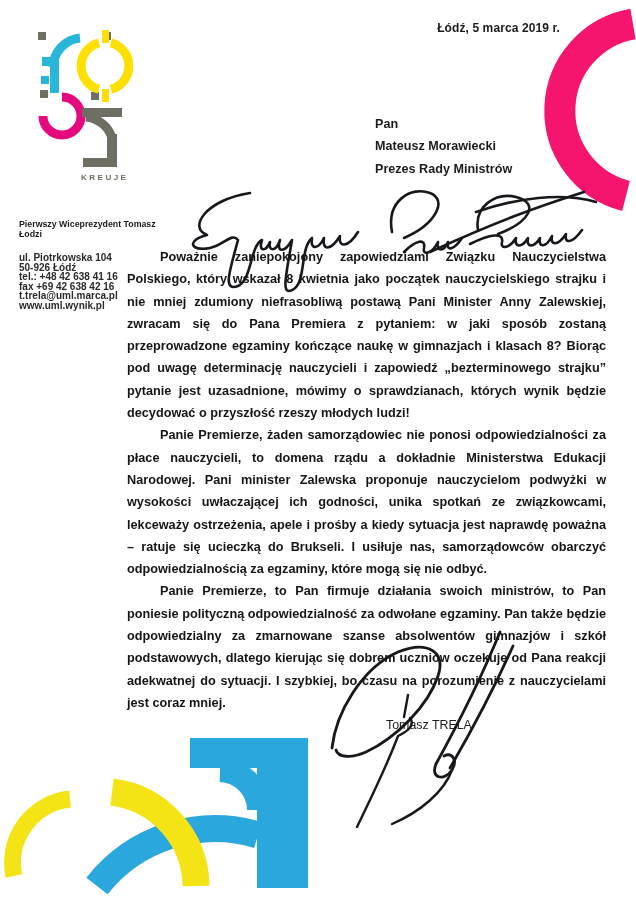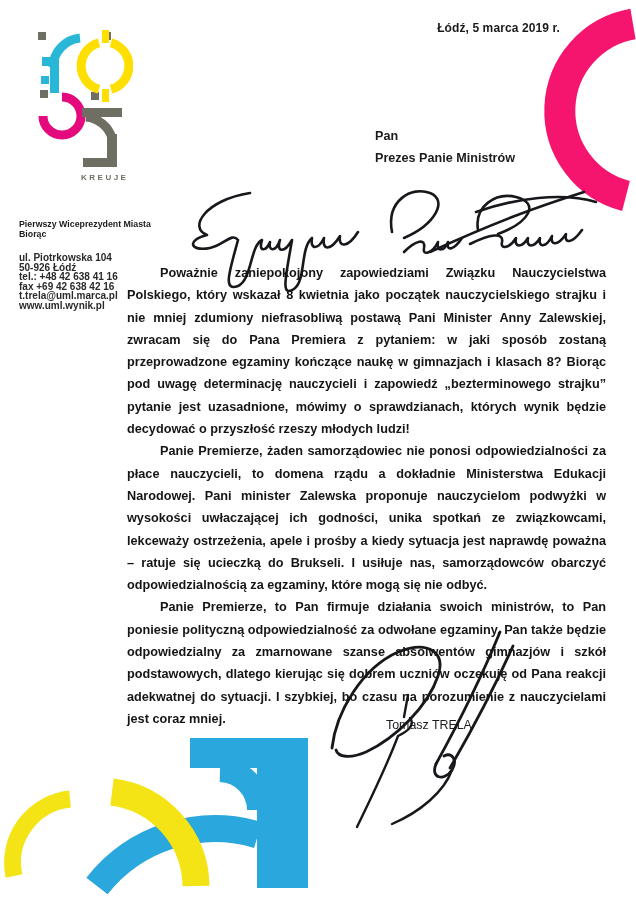--- a/index.html
+++ b/index.html
@@ -5,29 +5,29 @@
   html,body{margin:0;padding:0;background:#e8e8e8;}
   .page{
     position:relative;width:636px;height:900px;background:#ffffff;
     margin:0 auto;overflow:hidden;
     font-family:"Liberation Sans",sans-serif;color:#1b1b1b;
   }
   .abs{position:absolute;}
   
   .date-line{top:21px;right:76px;font-size:12px;font-weight:600;letter-spacing:.1px;}
   
-  .recipient{left:375px;top:125px;font-size:12.6px;font-weight:700;line-height:22.4px;}
+  .recipient{left:375px;top:113px;font-size:12.6px;font-weight:700;line-height:22.4px;}
   
   .sender{left:19px;top:219px;width:152px;}
   .sender-title{font-size:8.8px;font-weight:700;margin:0 0 14px 0;}
   .sender-addr{font-size:10px;font-weight:600;line-height:9.6px;color:#2a2a2a;}
   .sender-addr span{display:block;}
   
   .letter-body{
-    left:127px;top:262px;width:479px;
+    left:127px;top:246px;width:479px;
     font-size:12.7px;font-weight:600;line-height:22.3px;
     text-align:justify;color:#151515;
   }
   .letter-body p{margin:0;text-indent:33px;}
   
   .sig-name{left:386px;top:718px;font-size:12.4px;font-weight:400;}
   
   .svg-layer{position:absolute;pointer-events:none;}
   .ink{fill:none;stroke:#17181c;stroke-linecap:round;stroke-linejoin:round;}
 </style>
@@ -69,33 +69,34 @@
   </svg>
 
   <div class="abs date-line">Łódź, 5 marca 2019 r.</div>
 
   <svg class="svg-layer" style="left:536px;top:0;" width="100" height="230" viewBox="536 0 100 230">
     <path d="M 633 24 A 88 88 0 0 0 626 196" stroke="#F5156F" stroke-width="31" fill="none"></path>
   </svg>
 
   <div class="abs recipient">
     <div>Pan</div>
-    <div>Prezes Panie Ministrów</div>
+    <div>Mateusz Morawiecki</div>
+    <div>Prezes Rady Ministrów</div>
   </div>
 
   <svg class="svg-layer" style="left:180px;top:180px;" width="432" height="125" viewBox="0 0 432 125" role="img" aria-label="Szanowny Panie Premierze">
     <path class="ink" stroke-width="2.6" d="M 70 13 C 25 20 8 48 27 55 C 6 60 10 72 30 68 C 44 65 52 52 58 60 C 50 90 42 112 58 106 C 72 100 70 66 82 60 C 78 72 86 72 90 62 C 88 72 96 72 100 60 C 96 72 104 74 112 60 C 106 96 100 118 114 109 C 126 101 120 68 132 58 C 130 70 138 70 144 58 C 142 70 150 72 160 56 C 158 68 168 68 178 52"></path>
     <path class="ink" stroke-width="2.6" d="M 212 52 C 206 20 232 6 250 13 C 268 20 256 44 224 58 M 224 72 C 236 60 246 58 244 68 C 242 76 252 74 258 62 C 256 72 264 72 268 62 C 266 72 274 70 282 58"></path>
     <path class="ink" stroke-width="2.6" d="M 298 50 C 294 26 316 12 336 17 C 360 23 350 42 318 54 M 290 64 C 310 54 324 52 322 62 C 320 70 330 68 336 58 C 334 68 342 68 348 58 C 346 68 354 68 360 58 C 358 68 366 68 372 56 C 370 66 378 66 386 54 C 384 64 392 64 402 50"></path>
     <path class="ink" stroke-width="2.6" d="M 404 12 C 360 26 320 40 250 72"></path>
     <path class="ink" stroke-width="2.6" d="M 296 32 C 336 18 382 12 416 22"></path>
   </svg>
 
   <div class="abs sender">
-    <p class="sender-title">Pierwszy Wiceprezydent Miasta Biorąc</p>
+    <p class="sender-title">Pierwszy Wiceprezydent Tomasz Łodzi</p>
     <div class="sender-addr">
       <span>ul. Piotrkowska 104</span>
       <span>50-926 Łódź</span>
       <span>tel.: +48 42 638 41 16</span>
       <span>fax +69 42 638 42 16</span>
       <span>t.trela@uml.marca.pl</span>
       <span>www.uml.wynik.pl</span>
     </div>
   </div>
 

